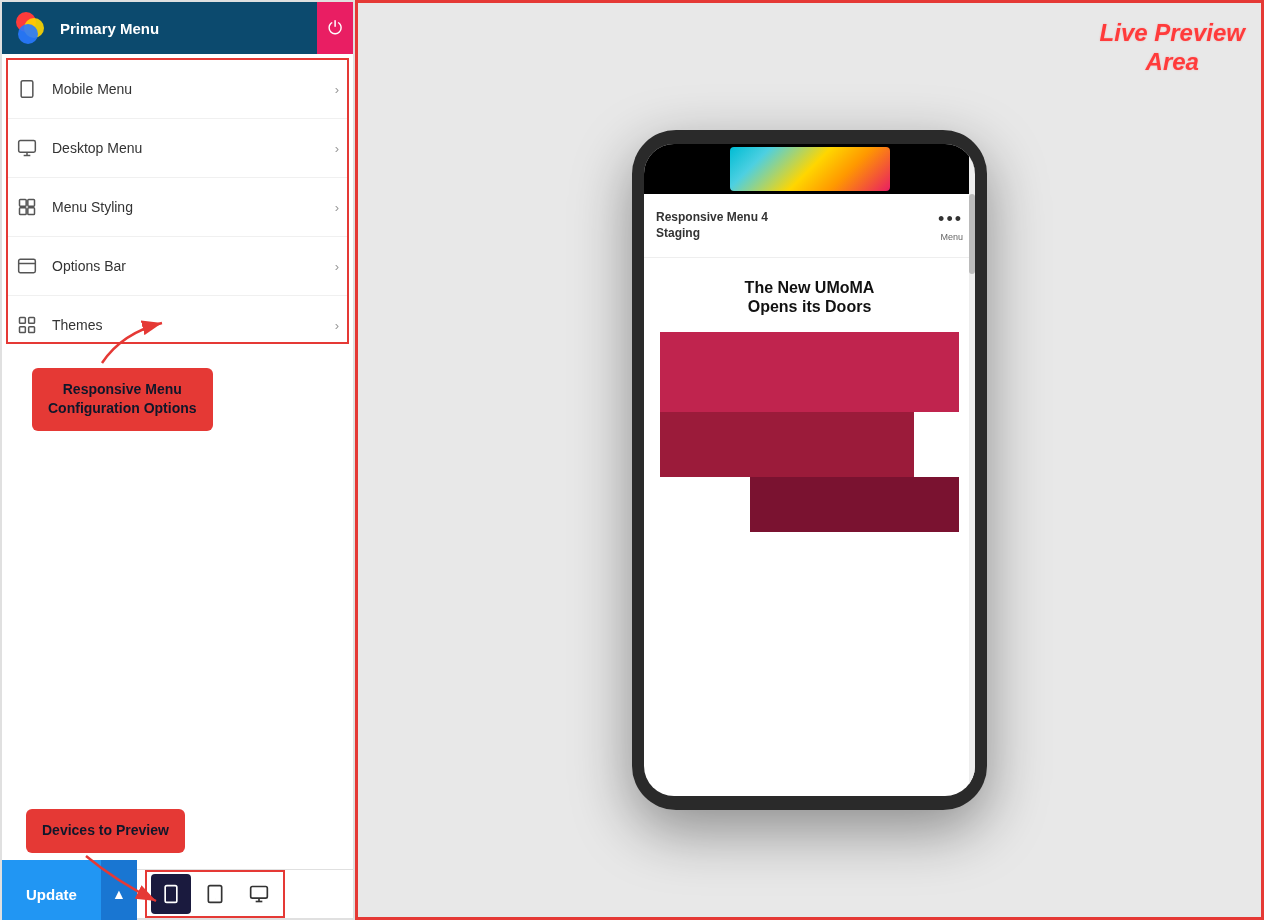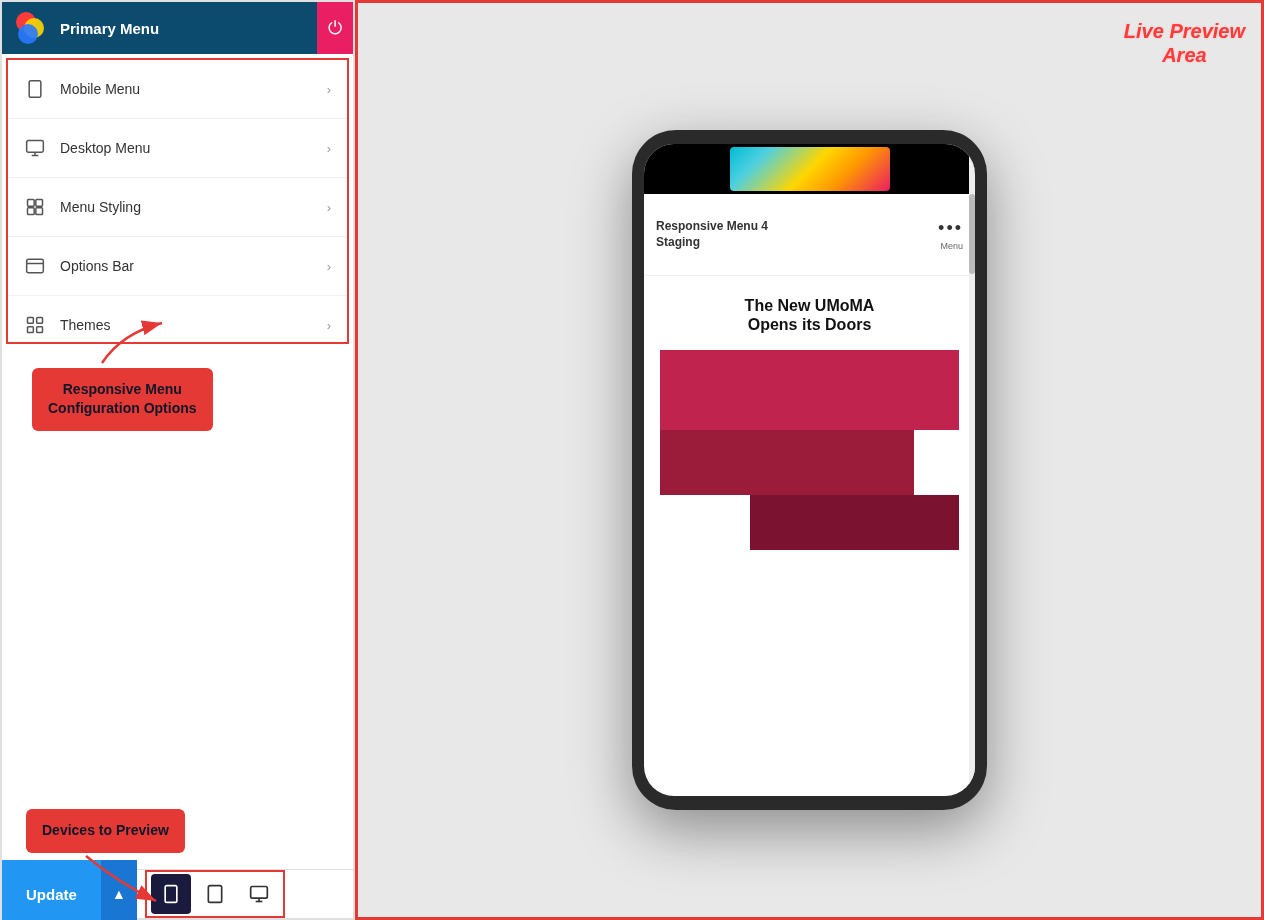--- a/index.html
+++ b/index.html
@@ -75,21 +75,21 @@
     #sidebar-nav {
       flex: 1;
       border: 2px solid #e53935;
       margin: 4px;
       overflow-y: auto;
     }
 
     .nav-item {
       display: flex;
       align-items: center;
-      padding: 18px 16px;
+      padding: 18px 8px;
       border-bottom: 1px solid #f0f0f0;
       cursor: pointer;
       gap: 14px;
       background: #fff;
     }
 
     .nav-item-icon {
       width: 22px;
       height: 22px;
       display: flex;
@@ -210,21 +210,21 @@
       align-items: center;
       justify-content: center;
       overflow: hidden;
     }
 
     .live-preview-label {
       position: absolute;
       top: 16px;
       right: 16px;
       color: #ff3b3b;
-      font-size: 20px;
+      font-size: 24px;
       font-weight: 700;
       font-style: italic;
       text-align: center;
       line-height: 1.2;
       text-shadow: 0 0 2px rgba(255,59,59,0.3);
     }
 
     
     .phone-mockup {
       width: 355px;
@@ -260,21 +260,21 @@
       width: 160px;
       height: 44px;
       background: linear-gradient(135deg, #00bcd4 0%, #4dd0e1 20%, #ffd600 50%, #ff9800 70%, #e91e63 100%);
       border-radius: 4px;
     }
 
     .screen-header {
       display: flex;
       align-items: center;
       justify-content: space-between;
-      padding: 24px 12px;
+      padding: 15px 12px;
       border-bottom: 1px solid #eee;
       background: #fff;
     }
 
     .screen-site-title {
       font-size: 12px;
       font-weight: 600;
       color: #333;
       line-height: 1.3;
     }

